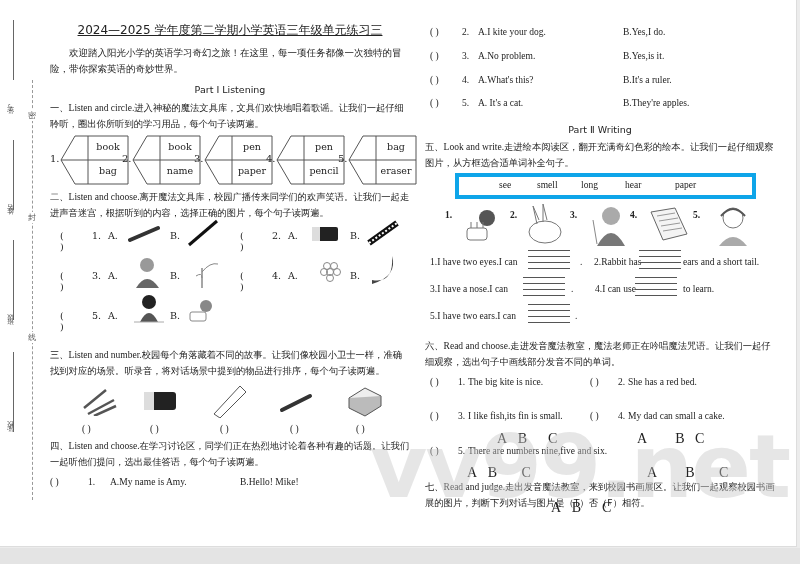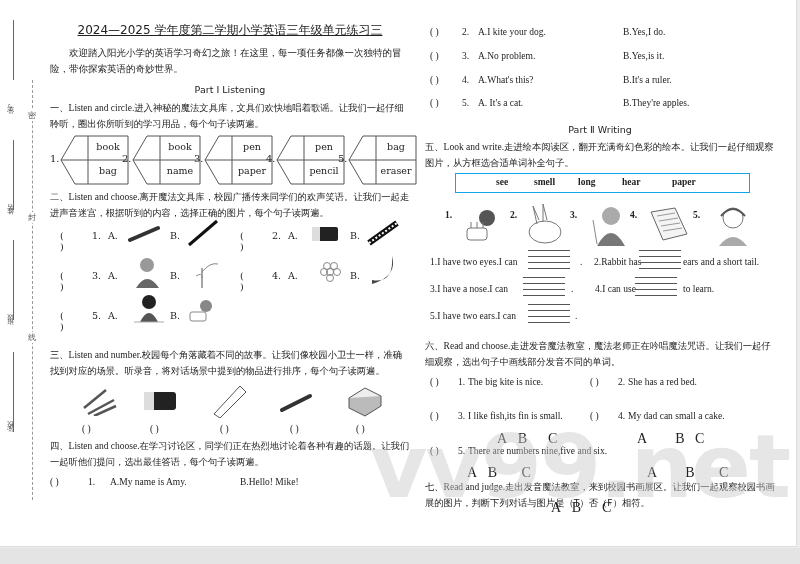--- a/index.html
+++ b/index.html
@@ -36,21 +36,21 @@
   .card .w2 { top:30px; }
 
   .pic-row { position:absolute; font-size:9.5px; }
   .pic-row .paren { position:absolute; }
   .pic-row .lbl { position:absolute; }
   .pic { position:absolute; }
 
   .q-line { position:absolute; font-size:9.5px; font-family:"Liberation Serif", serif; }
   .q-line span { position:absolute; white-space:nowrap; }
 
-  .wordbox { position:absolute; top:173px; left:30px; width:293px; height:18px; border:1px solid #0ea5e9;font-weight:bold; }
+  .wordbox { position:absolute; top:173px; left:30px; width:293px; height:18px; border:4px solid #0ea5e9; }
   .wordbox span { position:absolute; top:3px; font-size:9.5px; font-family:"Liberation Serif", serif; }
 
   .fill { position:absolute; font-size:9.5px; font-family:"Liberation Serif", serif; white-space:nowrap; }
   .blank { position:absolute; width:42px; height:18px; }
   .blank i { position:absolute; left:0; width:100%; height:1px; background:#555; }
 
   .abc { position:absolute; font-size:14px; font-family:"Liberation Serif", serif;margin-top:40px; }
 
   .watermark { position:absolute; left:370px; top:415px; font-size:88px; font-weight:bold; color:rgba(200,200,200,0.45);
                font-family:"DejaVu Sans", sans-serif; letter-spacing:-2px; pointer-events:none; }

